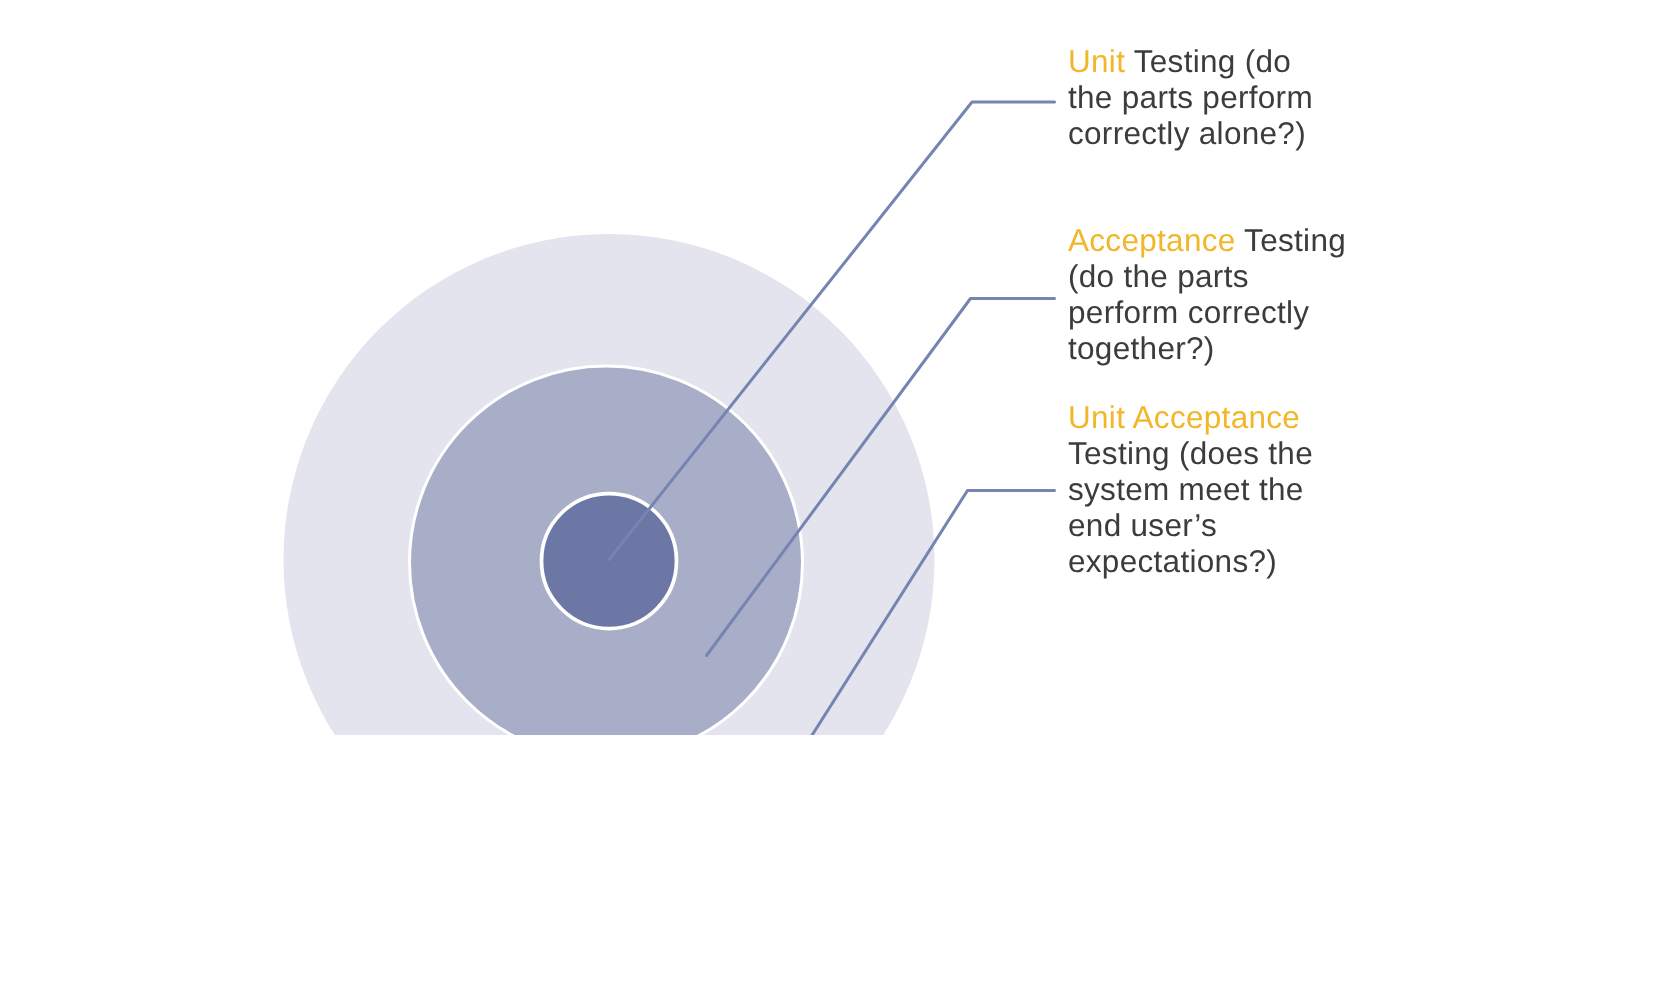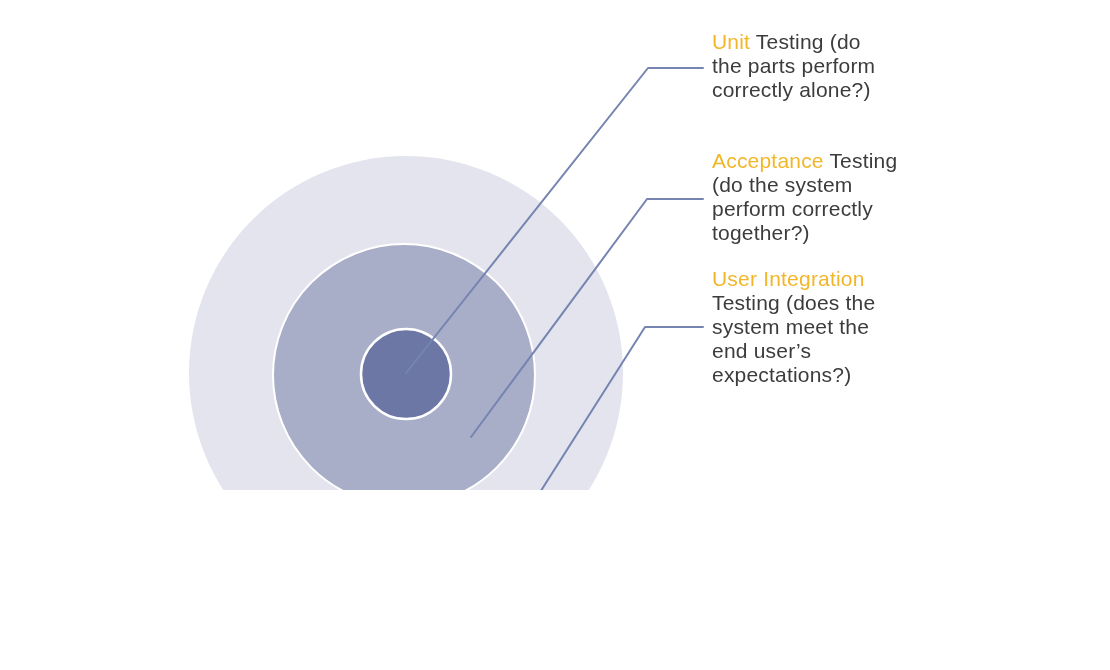--- a/index.html
+++ b/index.html
@@ -55,23 +55,23 @@
     <polyline points="471,437 647,199 703,199" fill="none" stroke-width="2" stroke-linejoin="round" stroke-linecap="round" stroke="#7584b0"></polyline>
 
     <polyline points="537,497 645,327 703,327" fill="none" stroke-width="2" stroke-linejoin="round" stroke-linecap="round" stroke="#7584b0"></polyline>
   </svg>
 
   <div class="label label-unit"><span class="hl">Unit</span><span> Testing (do
 the parts perform
 correctly alone?)</span></div>
 
   <div class="label label-integration"><span class="hl">Acceptance</span><span> Testing
-(do the system
+(do the parts
 perform correctly
 together?)</span></div>
 
-  <div class="label label-uat"><span class="hl">User Integration</span><span>
+  <div class="label label-uat"><span class="hl">Unit Acceptance</span><span>
 Testing (does the
 system meet the
 end user’s
 expectations?)</span></div>
 
 </div>
 
 </body></html>

